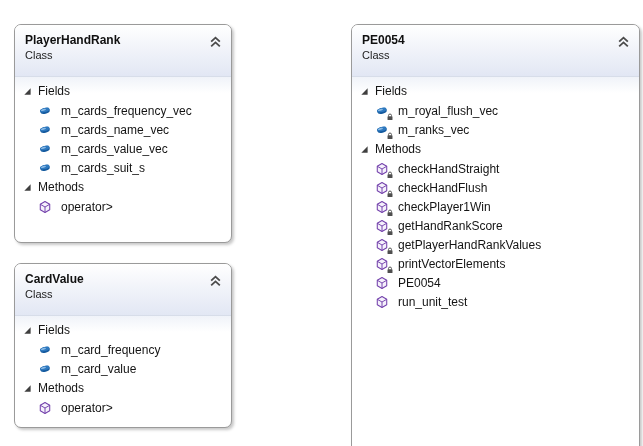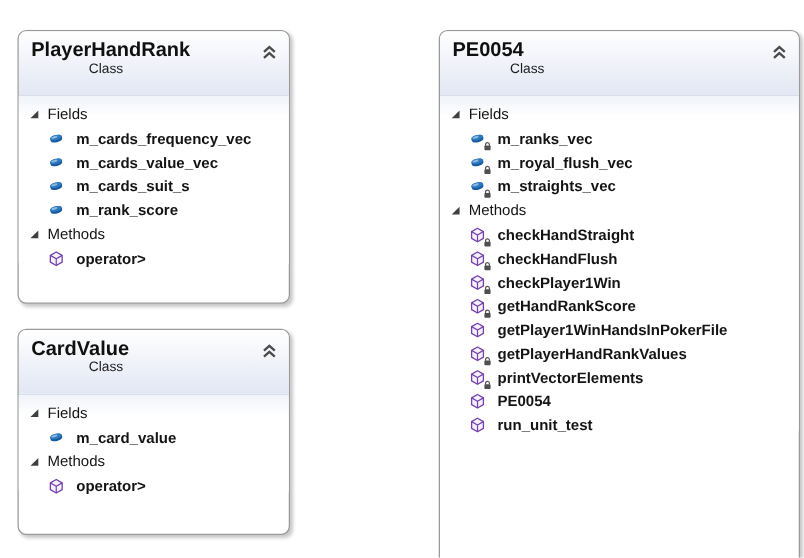--- a/index.html
+++ b/index.html
@@ -23,31 +23,30 @@
     height:52px;
     border-radius:6px 6px 0 0;
     background:linear-gradient(180deg,#ffffff 0%,#f3f5fa 40%,#e2e7f4 100%);
     border-bottom:1px solid #d7dde9;
     padding:8px 8px 0 10px;
     display:flex;
     justify-content:space-between;
     align-items:flex-start;
   }
   .class-title {
-    font-size:16px;
+    font-size:12px;
     font-weight:bold;
     color:#101010;
     line-height:15px;
     letter-spacing:0;
   }
   .class-subtitle {
     font-size:11px;
     color:#1c1c1c;
     line-height:14px;
-    margin-left:46px;
   }
   .collapse-btn {
     width:16px; height:14px;
     margin-top:2px;
     cursor:pointer;
     display:flex; align-items:center; justify-content:center;
   }
   .box-body {
     padding-top:4px;
     border-radius:0 0 6px 6px;
@@ -64,21 +63,20 @@
   }
   .member-row {
     height:19px;
     display:flex;
     align-items:center;
     gap:9px;
     padding-left:23px;
     font-size:12px;
     color:#141414;
     white-space:nowrap;
-    font-weight:bold;
   }
   .mi { position:relative; width:14px; height:14px; flex:0 0 14px; }
   .ic { width:14px; height:14px; display:block; }
   .tri { width:9px; height:9px; display:block; }
   .chev { width:13px; height:12px; display:block; }
   .lock {
     position:absolute;
     width:8px; height:8px;
     right:-5px; bottom:-3px;
   }
@@ -142,37 +140,37 @@
             </svg>
           </span>
         <span>m_cards_frequency_vec</span>
       </div>
       <div class="member-row">
         <span class="mi">
             <svg class="ic">
               <use href="#sym-field" xlink:href="#sym-field"></use>
             </svg>
           </span>
+        <span>m_cards_name_vec</span>
+      </div>
+      <div class="member-row">
+        <span class="mi">
+            <svg class="ic">
+              <use href="#sym-field" xlink:href="#sym-field"></use>
+            </svg>
+          </span>
         <span>m_cards_value_vec</span>
       </div>
       <div class="member-row">
         <span class="mi">
             <svg class="ic">
               <use href="#sym-field" xlink:href="#sym-field"></use>
             </svg>
           </span>
         <span>m_cards_suit_s</span>
-      </div>
-      <div class="member-row">
-        <span class="mi">
-            <svg class="ic">
-              <use href="#sym-field" xlink:href="#sym-field"></use>
-            </svg>
-          </span>
-        <span>m_rank_score</span>
       </div>
       <div class="section-header">
         <svg class="tri">
             <use href="#sym-expander" xlink:href="#sym-expander"></use>
           </svg>
         <span>Methods</span>
       </div>
       <div class="member-row">
         <span class="mi">
             <svg class="ic">
@@ -202,20 +200,28 @@
             <use href="#sym-expander" xlink:href="#sym-expander"></use>
           </svg>
         <span>Fields</span>
       </div>
       <div class="member-row">
         <span class="mi">
             <svg class="ic">
               <use href="#sym-field" xlink:href="#sym-field"></use>
             </svg>
           </span>
+        <span>m_card_frequency</span>
+      </div>
+      <div class="member-row">
+        <span class="mi">
+            <svg class="ic">
+              <use href="#sym-field" xlink:href="#sym-field"></use>
+            </svg>
+          </span>
         <span>m_card_value</span>
       </div>
       <div class="section-header">
         <svg class="tri">
             <use href="#sym-expander" xlink:href="#sym-expander"></use>
           </svg>
         <span>Methods</span>
       </div>
       <div class="member-row">
         <span class="mi">
@@ -249,44 +255,33 @@
       </div>
       <div class="member-row">
         <span class="mi">
             <svg class="ic">
               <use href="#sym-field" xlink:href="#sym-field"></use>
             </svg>
             <svg class="lock">
               <use href="#sym-lock" xlink:href="#sym-lock"></use>
             </svg>
           </span>
+        <span>m_royal_flush_vec</span>
+      </div>
+      <div class="member-row">
+        <span class="mi">
+            <svg class="ic">
+              <use href="#sym-field" xlink:href="#sym-field"></use>
+            </svg>
+            <svg class="lock">
+              <use href="#sym-lock" xlink:href="#sym-lock"></use>
+            </svg>
+          </span>
         <span>m_ranks_vec</span>
       </div>
-      <div class="member-row">
-        <span class="mi">
-            <svg class="ic">
-              <use href="#sym-field" xlink:href="#sym-field"></use>
-            </svg>
-            <svg class="lock">
-              <use href="#sym-lock" xlink:href="#sym-lock"></use>
-            </svg>
-          </span>
-        <span>m_royal_flush_vec</span>
-      </div>
-      <div class="member-row">
-        <span class="mi">
-            <svg class="ic">
-              <use href="#sym-field" xlink:href="#sym-field"></use>
-            </svg>
-            <svg class="lock">
-              <use href="#sym-lock" xlink:href="#sym-lock"></use>
-            </svg>
-          </span>
-        <span>m_straights_vec</span>
-      </div>
       <div class="section-header">
         <svg class="tri">
             <use href="#sym-expander" xlink:href="#sym-expander"></use>
           </svg>
         <span>Methods</span>
       </div>
       <div class="member-row">
         <span class="mi">
             <svg class="ic">
               <use href="#sym-method" xlink:href="#sym-method"></use>
@@ -328,28 +323,20 @@
               <use href="#sym-lock" xlink:href="#sym-lock"></use>
             </svg>
           </span>
         <span>getHandRankScore</span>
       </div>
       <div class="member-row">
         <span class="mi">
             <svg class="ic">
               <use href="#sym-method" xlink:href="#sym-method"></use>
             </svg>
-          </span>
-        <span>getPlayer1WinHandsInPokerFile</span>
-      </div>
-      <div class="member-row">
-        <span class="mi">
-            <svg class="ic">
-              <use href="#sym-method" xlink:href="#sym-method"></use>
-            </svg>
             <svg class="lock">
               <use href="#sym-lock" xlink:href="#sym-lock"></use>
             </svg>
           </span>
         <span>getPlayerHandRankValues</span>
       </div>
       <div class="member-row">
         <span class="mi">
             <svg class="ic">
               <use href="#sym-method" xlink:href="#sym-method"></use>

